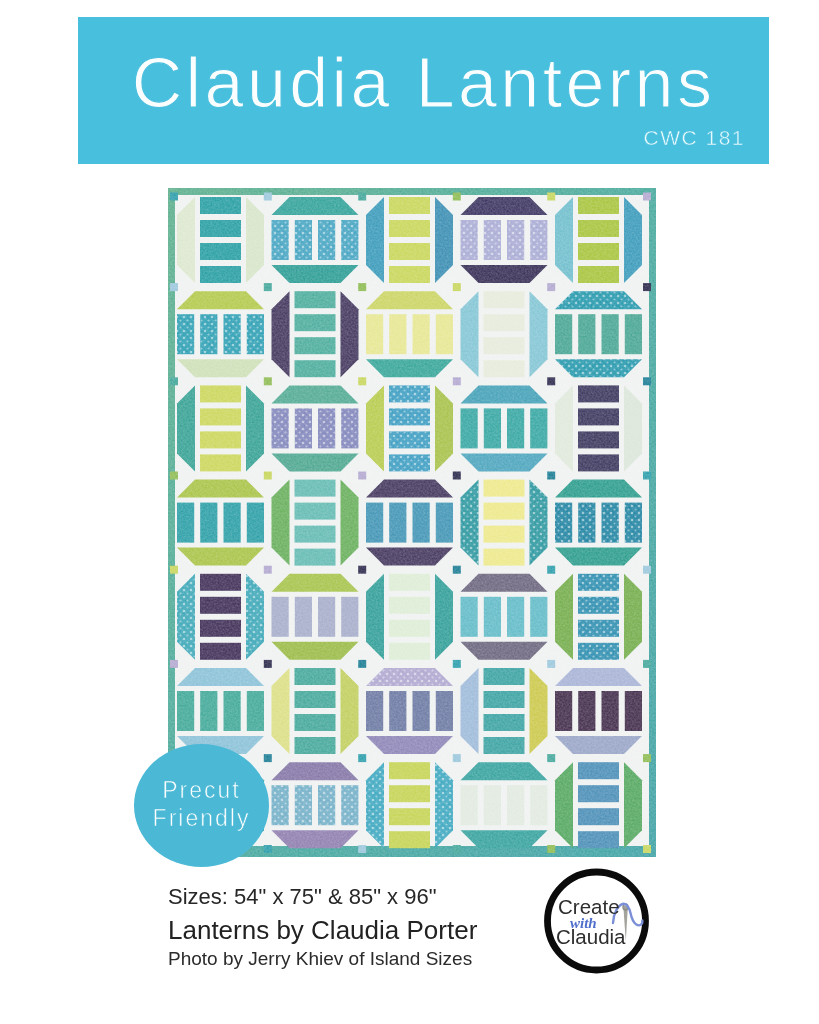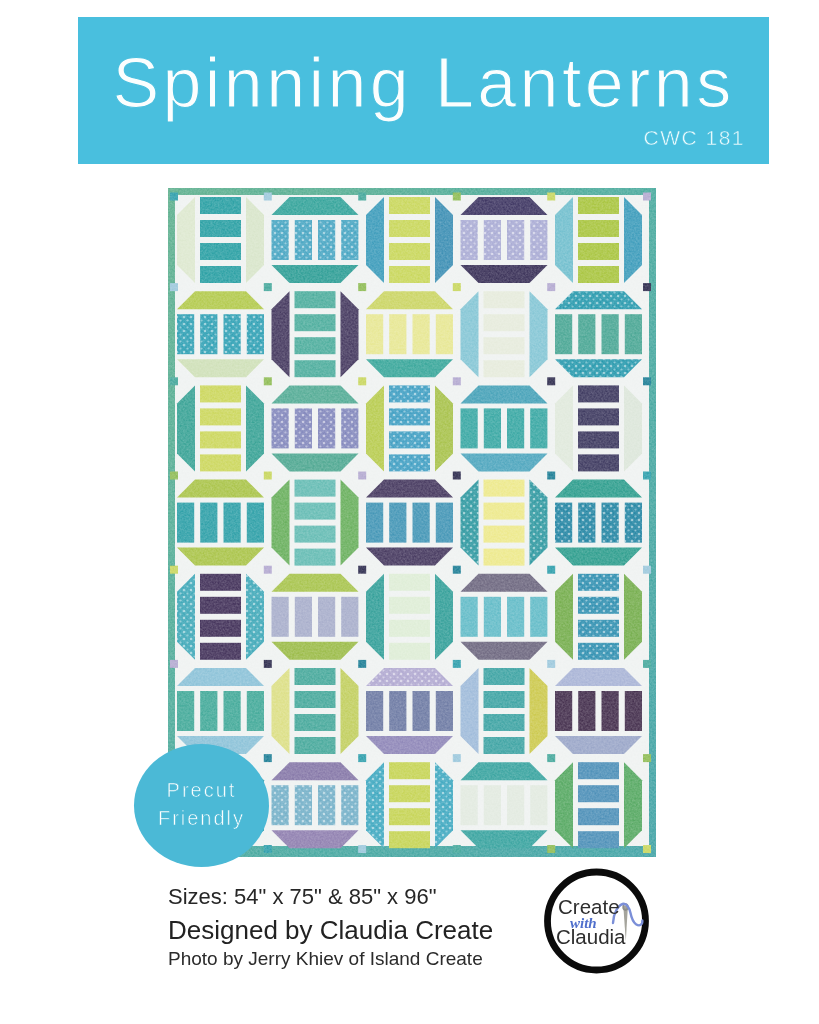--- a/index.html
+++ b/index.html
@@ -6,33 +6,33 @@
   body { width:819px; height:1024px; position:relative; background:#ffffff;
          font-family:"Liberation Sans", sans-serif; overflow:hidden; }
   .banner { position:absolute; left:78px; top:17px; width:691px; height:147px;
              background:#49BFDE; }
   .title { position:absolute; left:78px; top:43px; width:691px; text-align:center;
             color:#FBFEFE; font-size:70px; font-weight:400; letter-spacing:3.4px; -webkit-text-stroke:1.1px #49BFDE; }
   .cwc { position:absolute; left:78px; top:126px; width:667px; text-align:right;
           color:#EDFBFD; font-size:21px; letter-spacing:1.5px; -webkit-text-stroke:0.5px #49BFDE; }
   .precut { position:absolute; left:134px; top:744px; width:135px; height:123px;
              background:#4BB9D6; border-radius:50%; color:#ffffff; text-align:center;
-             font-size:20px; line-height:28px; letter-spacing:2px; padding-top:0;
+             font-size:23px; line-height:28px; letter-spacing:2px; padding-top:0;
              -webkit-text-stroke:0.6px #4BB9D6; }
   .precut .inner { margin-top:32px; }
   .sizes { position:absolute; left:168px; top:884px; color:#272727; font-size:22px; }
   .designed { position:absolute; left:168px; top:915px; color:#222222; font-size:26px; }
   .photo { position:absolute; left:168px; top:948px; color:#2b2b2b; font-size:19px; }
 </style>
 </head>
 <body>
 
 <div class="banner"></div>
 
-<div class="title">Spinning Lanterns</div>
+<div class="title">Claudia Lanterns</div>
 
 <div class="cwc">CWC 181</div>
 
 <svg width="819" height="1024" viewBox="0 0 819 1024" style="position:absolute;left:0;top:0">
 <defs>
   <linearGradient id="bind" x1="0" y1="0" x2="1" y2="1">
     <stop offset="0" stop-color="#5FB08E"></stop>
     <stop offset="0.5" stop-color="#4AAA9E"></stop>
     <stop offset="1" stop-color="#42a3a6"></stop>
   </linearGradient>
@@ -463,23 +463,23 @@
 
 <rect x="168" y="188" width="488" height="669" filter="url(#batik)" opacity="0.35"></rect>
 </svg>
 
 <div class="precut">
     <div class="inner">Precut<br>Friendly</div>
   </div>
 
 <div class="sizes">Sizes: 54" x 75" &amp; 85" x 96"</div>
 
-<div class="designed">Designed by Claudia Create</div>
-
-<div class="photo">Photo by Jerry Khiev of Island Create</div>
+<div class="designed">Lanterns by Claudia Porter</div>
+
+<div class="photo">Photo by Jerry Khiev of Island Sizes</div>
 
 <svg width="819" height="1024" viewBox="0 0 819 1024" style="position:absolute;left:0;top:0">
 
   <circle cx="596.5" cy="921" r="49" fill="#ffffff" stroke="#0b0b0b" stroke-width="6.8"></circle>
 
   <g>
     <path d="M623.3,906 L627.9,906 L625.8,941.5 Z" fill="#a5a49c"></path>
     <ellipse cx="625.5" cy="907.1" rx="2.3" ry="2.9" fill="none" stroke="#8f8f8b" stroke-width="1.8"></ellipse>
   </g>
 

